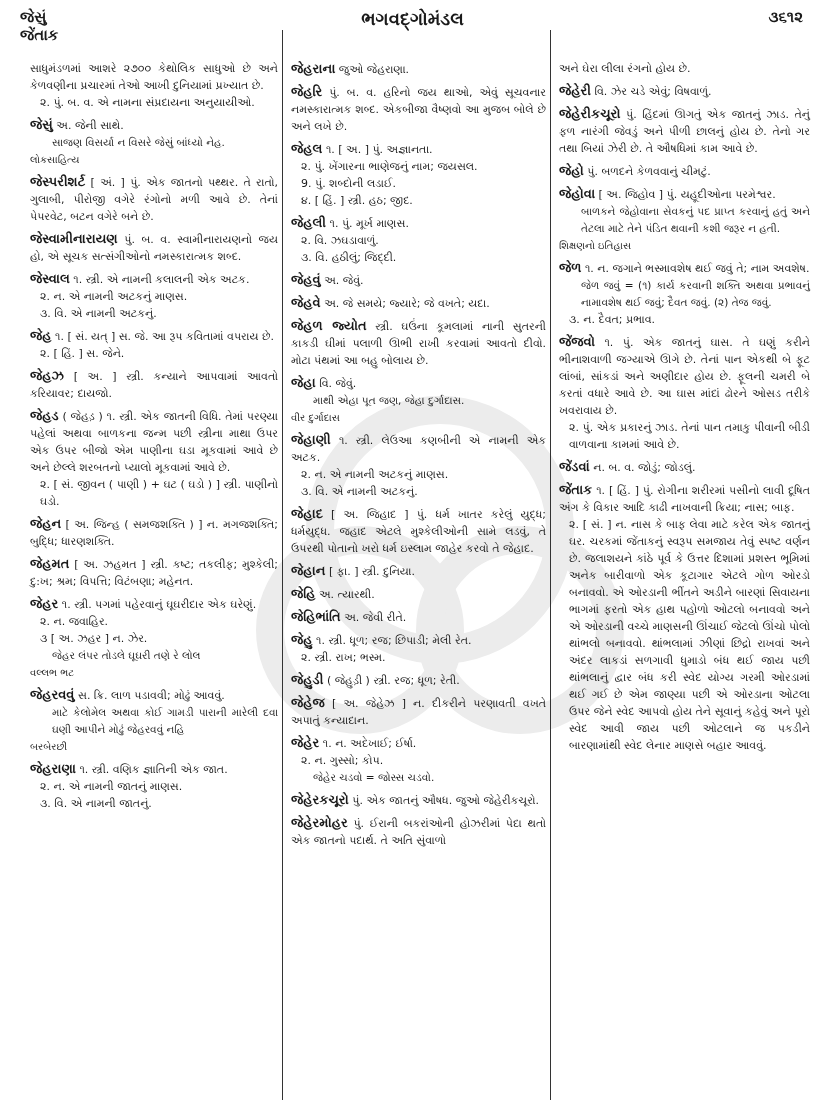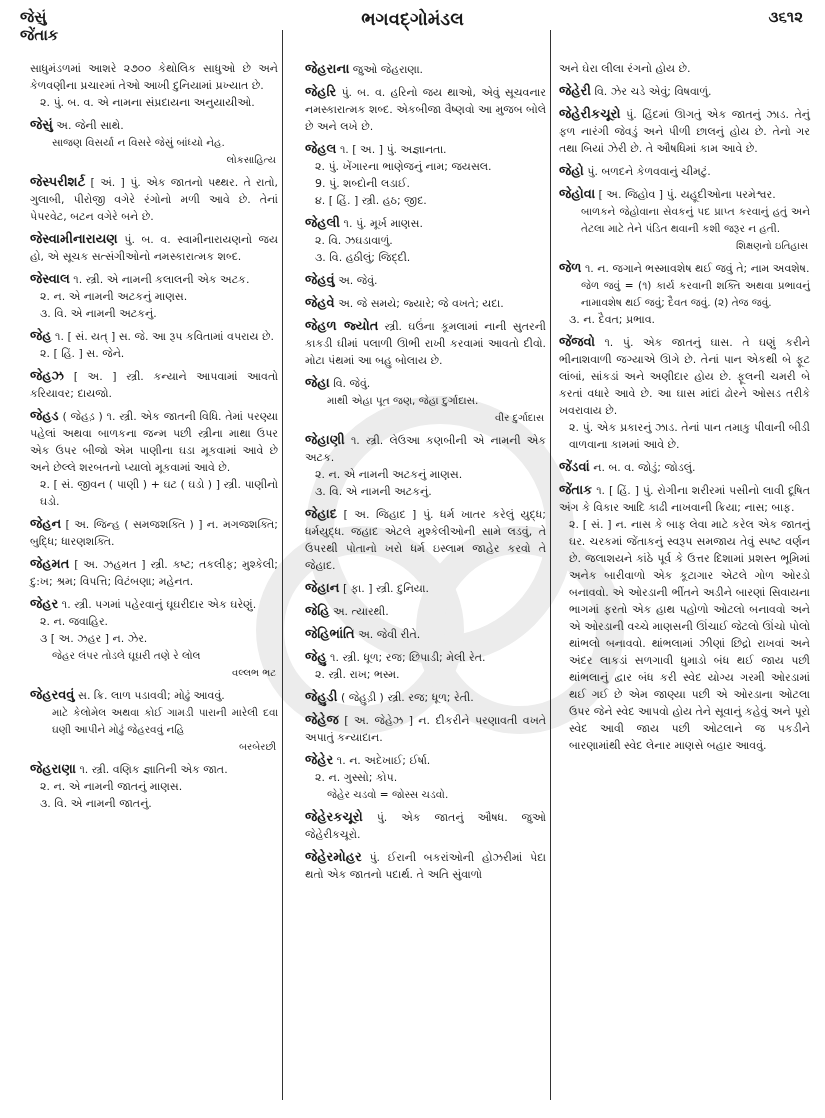--- a/index.html
+++ b/index.html
@@ -16,28 +16,28 @@
   }
   .hdr-left { position: absolute; left: 20px; top: 8px; font-weight: bold; font-size: 15px; line-height: 18px; }
   .hdr-title { position: absolute; left: 0; width: 825px; top: 8px; text-align: center; font-weight: bold; font-size: 18px; }
   .hdr-page { position: absolute; right: 22px; top: 8px; font-weight: bold; font-size: 15px; }
   .columns {
     position: absolute; left: 14px; top: 60px; width: 800px; height: 1040px;
     display: flex;
   }
   .col { position: relative; box-sizing: border-box; padding: 0 4px; font-size: 11px; line-height: 17px; }
   .col1 { width: 268px; padding-left: 16px; }
-  .col2 { width: 268px; border-left: 1.5px solid #333; padding-left: 22px; margin-top: -30px; padding-top: 30px; }
+  .col2 { width: 268px; border-left: 1.5px solid #333; padding-left: 8px; margin-top: -30px; padding-top: 30px; }
   .col3 { width: 264px; border-left: 1.5px solid #333; padding-left: 8px; margin-top: -30px; padding-top: 30px; }
   .col2, .col3 { height: 1070px; }
   .entry { margin-bottom: 5px; text-align: justify; }
   .hw { font-weight: bold; font-size: 13px; }
   .sense { padding-left: 10px; }
   .quote { padding-left: 22px; font-size: 10.5px; }
-  .src { text-align: right; font-size: 10px; padding-right: 2px; }
+  .src { font-size: 10px; padding-right: 2px; }
   .cont { text-align: justify; }
 </style>
 </head>
 <body>
 
 <svg class="watermark" viewBox="0 0 380 520">
   <g fill="none" stroke="#ececec" stroke-width="28">
     <circle cx="190" cy="230" r="120"></circle>
     <circle cx="110" cy="330" r="90"></circle>
     <circle cx="270" cy="330" r="90"></circle>

